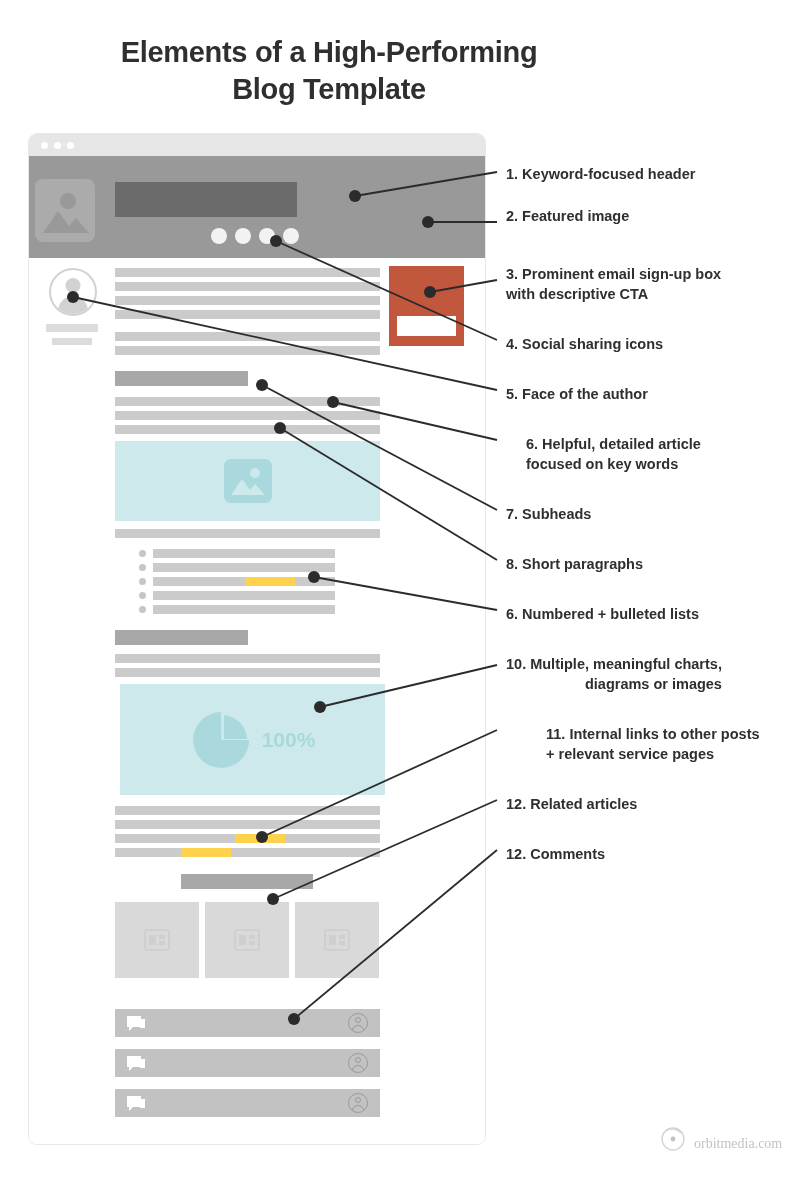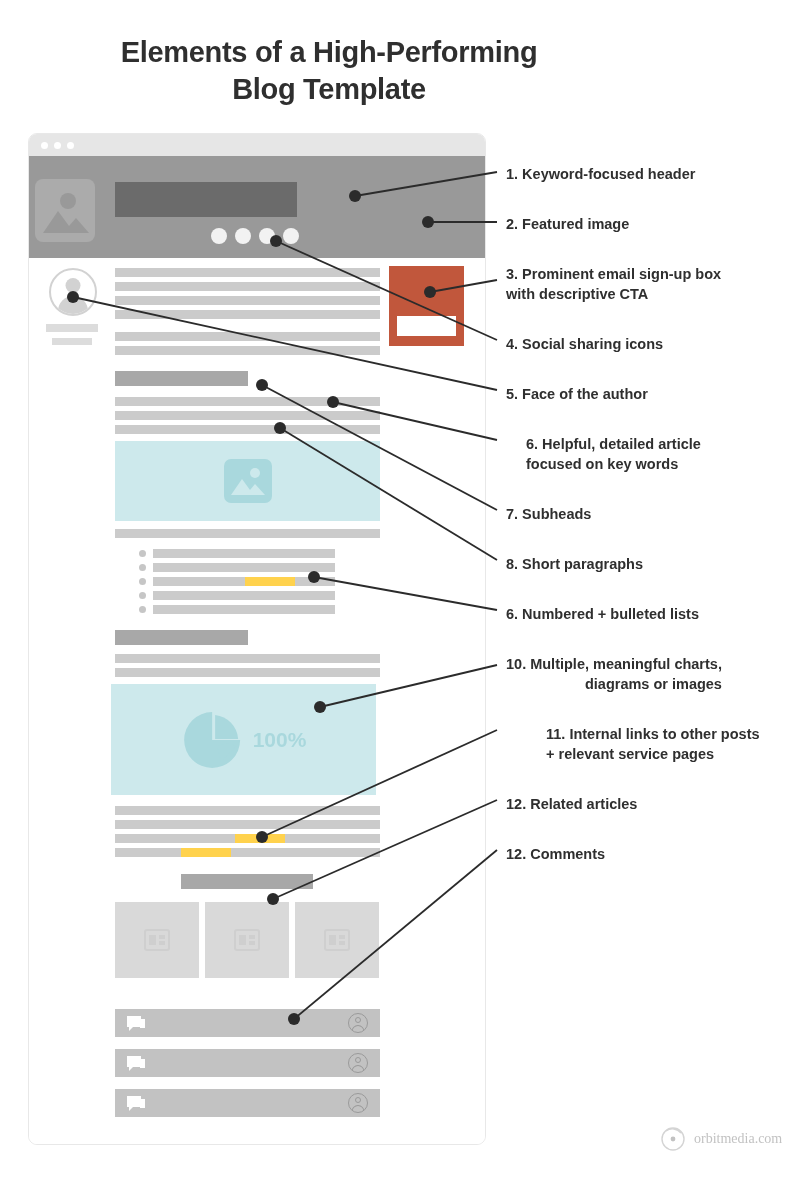--- a/index.html
+++ b/index.html
@@ -293,21 +293,21 @@
     height: 1178px;
     pointer-events: none;
   }
 
   
   #footer-logo {
     position: absolute;
     left: 660px;
     top: 1126px;
     display: flex;
-    align-items: center;
+    align-items: flex-end;
     gap: 8px;
   }
   #footer-logo .lbl {
     font-size: 14px;
     color: #c2c2c2;
     font-family: "Liberation Serif", serif;
   }
 </style>
 </head>
 <body>
@@ -384,21 +384,21 @@
     <div class="bullet" style="left:110px; top:334px;"></div>
     <div class="tline" style="left:124px; top:333px; width:182px;"></div>
     <div class="bullet" style="left:110px; top:348px;"></div>
     <div class="tline" style="left:124px; top:347px; width:182px;"></div>
 
     <div class="subhead" style="left:86px; top:372px; width:133px;"></div>
 
     <div class="tline" style="left:86px; top:396px; width:265px;"></div>
     <div class="tline" style="left:86px; top:410px; width:265px;"></div>
 
-    <div class="img-block" style="left:82px; top:426px; width:265px; height:111px;">
+    <div class="img-block" style="left:91px; top:426px; width:265px; height:111px;">
       <div class="ph-icon" style="display:flex; align-items:center; gap:10px;">
         <svg width="62" height="62" viewBox="0 0 62 62">
           <path d="M31 31 L31 3 A28 28 0 1 0 59 31 Z" fill="#a9d8dd"></path>
           <path d="M34 6 A26 26 0 0 1 57 30 L34 30 Z" fill="#a9d8dd"></path>
           <path d="M36 37 A22 22 0 0 1 55 37 L40 53 Z" fill="#a9d8dd"></path>
         </svg>
         <span style="font-size:21px; font-weight:bold; color:#a9d8dd;">100%</span>
       </div>
     </div>
 
@@ -497,21 +497,21 @@
     <circle cx="280" cy="428" r="6"></circle>
     <circle cx="314" cy="577" r="6"></circle>
     <circle cx="320" cy="707" r="6"></circle>
     <circle cx="262" cy="837" r="6"></circle>
     <circle cx="273" cy="899" r="6"></circle>
     <circle cx="294" cy="1019" r="6"></circle>
   </g>
 </svg>
 
 <div class="callout" style="left:506px; top:164px;">1. Keyword-focused header</div>
-<div class="callout" style="left:506px; top:214px;">2. Featured image</div>
+<div class="callout" style="left:506px; top:206px;">2. Featured image</div>
 <div class="callout" style="left:506px; top:264px;">3. Prominent email sign-up box
 with descriptive CTA</div>
 <div class="callout" style="left:506px; top:334px;">4. Social sharing icons</div>
 <div class="callout" style="left:506px; top:384px;">5. Face of the author</div>
 <div class="callout" style="left:526px; top:434px;">6. Helpful, detailed article
      focused on key words</div>
 <div class="callout" style="left:506px; top:504px;">7. Subheads</div>
 <div class="callout" style="left:506px; top:554px;">8. Short paragraphs</div>
 <div class="callout" style="left:506px; top:604px;">6. Numbered + bulleted lists</div>
 <div class="callout" style="left:506px; top:654px;text-align:right;">10. Multiple, meaningful charts,

